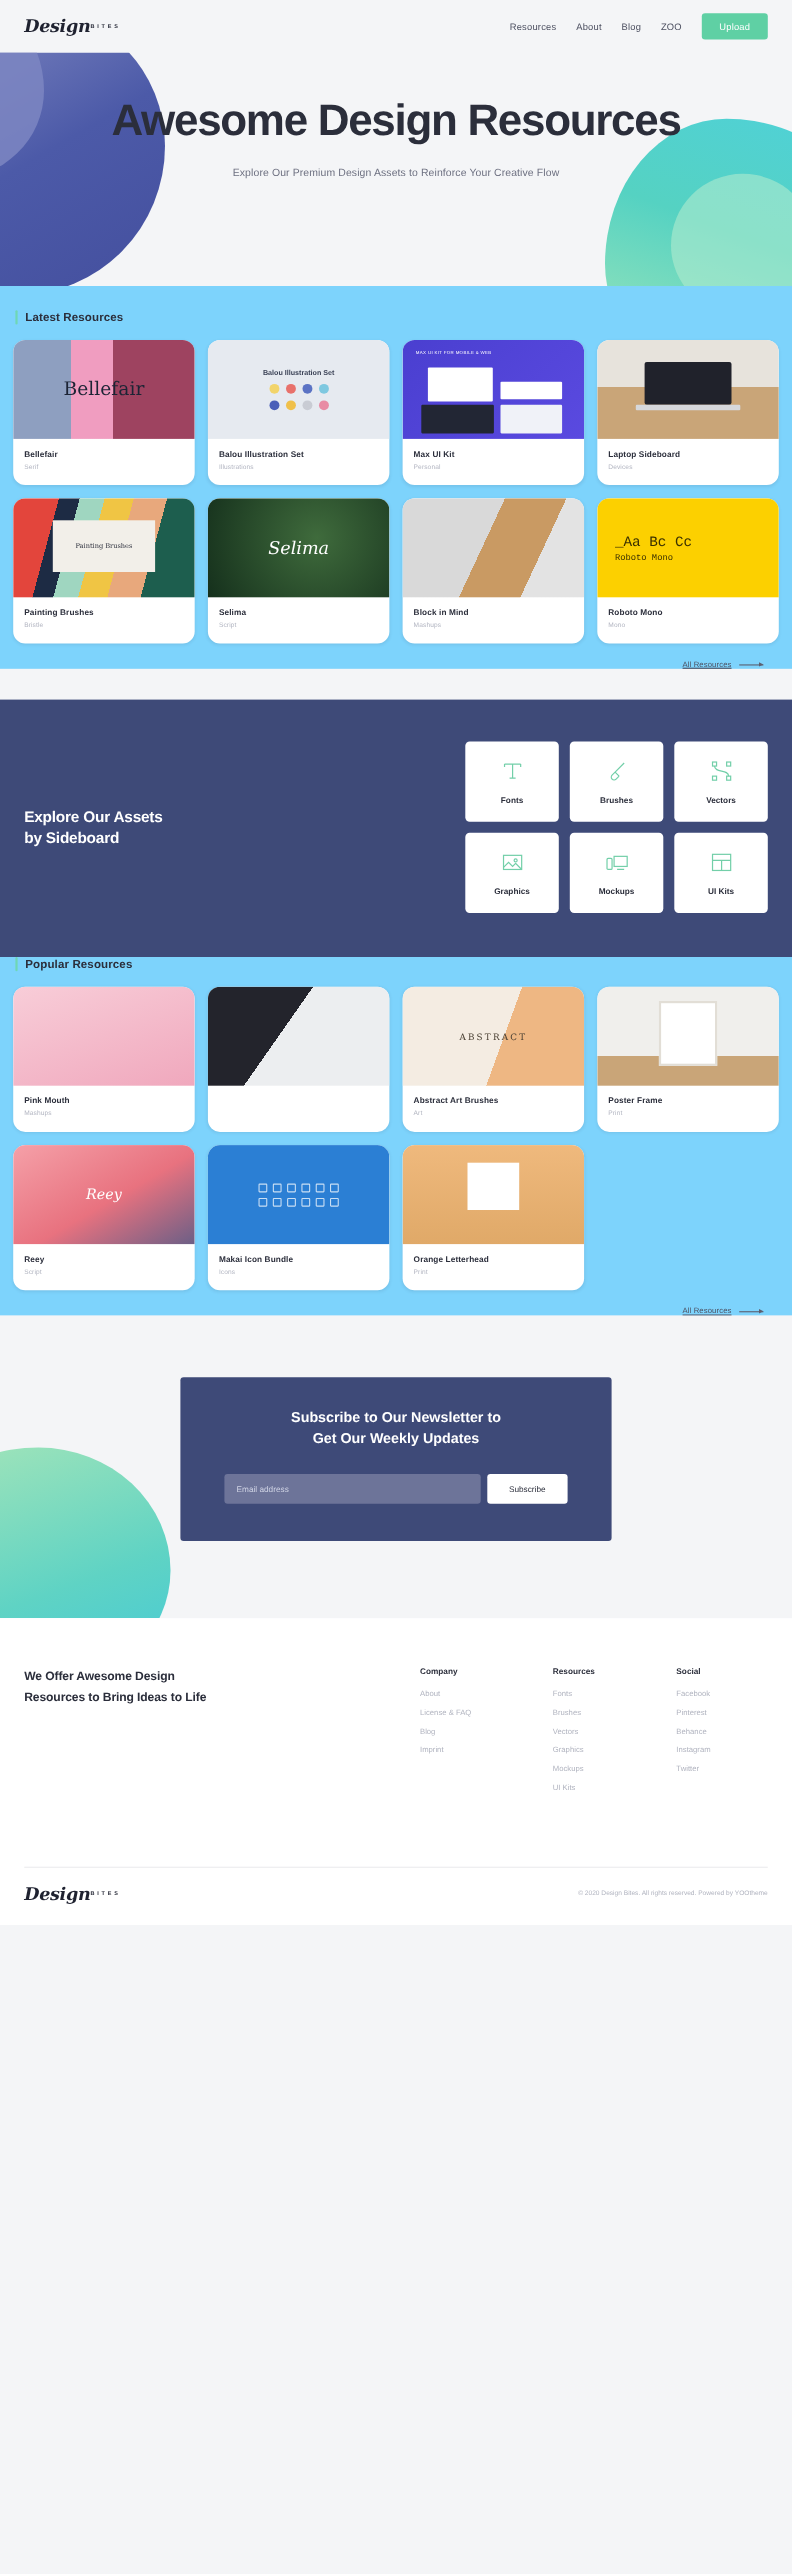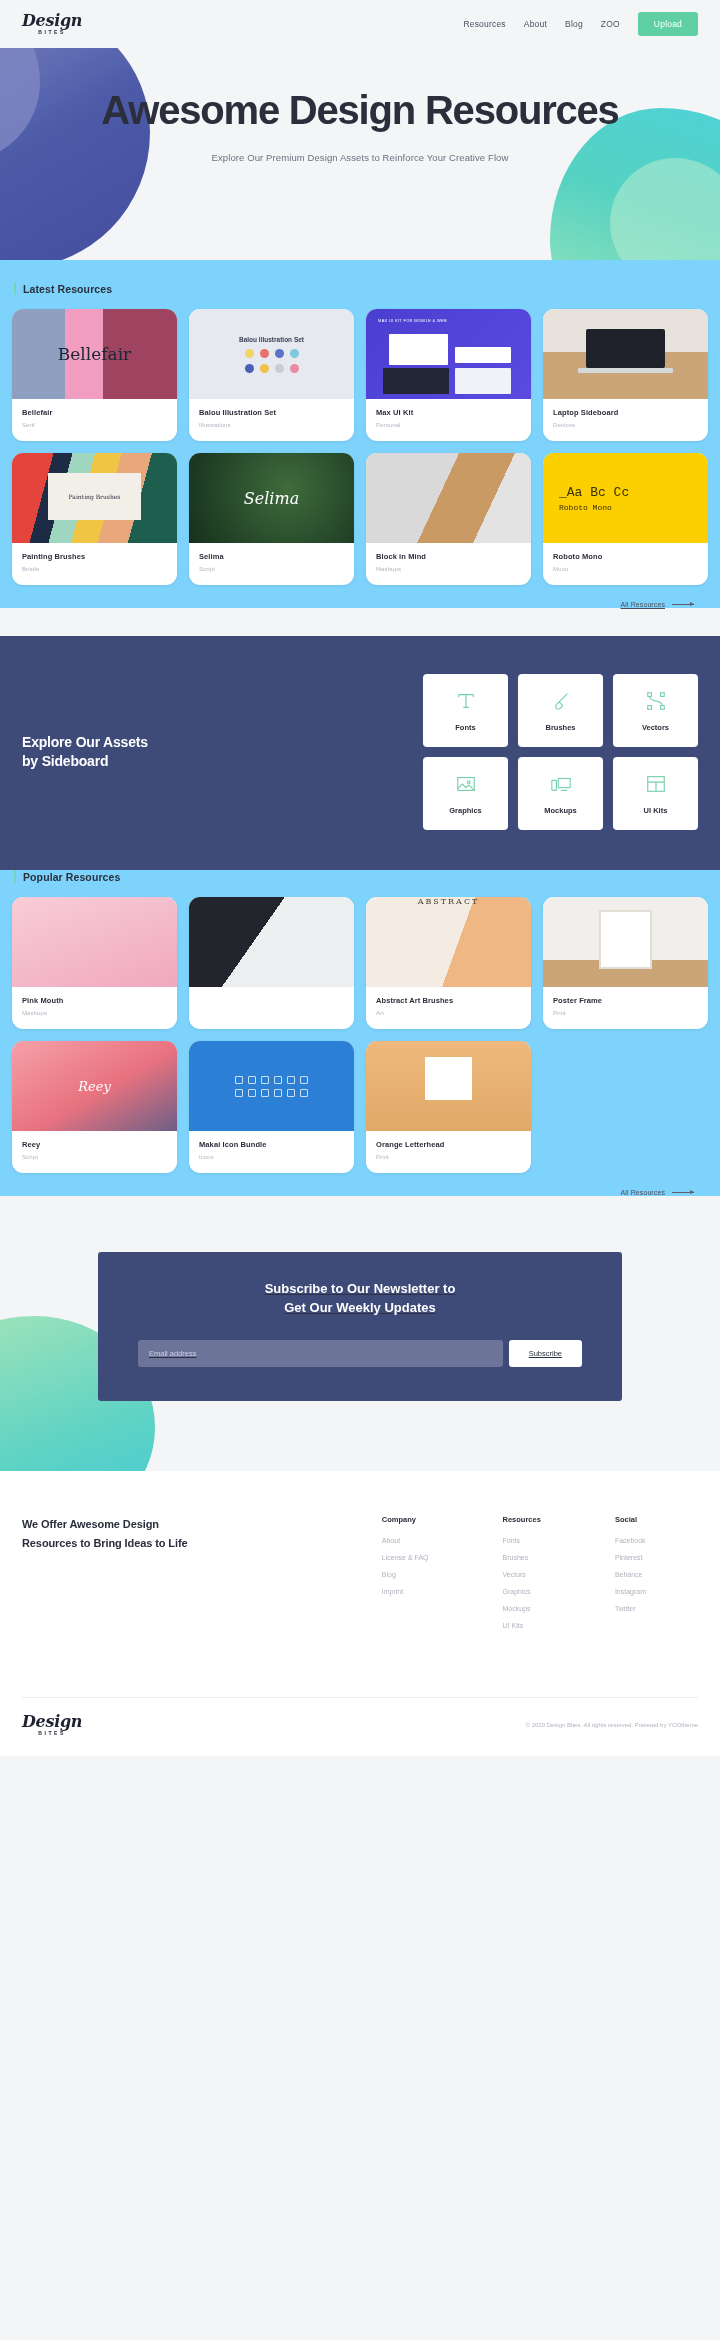--- a/index.html
+++ b/index.html
@@ -12,21 +12,21 @@
   body { width: 720px; height: 2340px; overflow: hidden; position: relative; }
 
   
   .header {
     position: relative; z-index: 30;
     height: 48px;
     display: flex; align-items: center;
     padding: 0 22px;
     background: transparent;
   }
-  .logo { display: flex; flex-direction: column; align-items: center; line-height: 1; }
+  .logo { display: flex; flex-direction: row; align-items: center; line-height: 1; }
   .logo-main {
     font-family: "DejaVu Serif", serif;
     font-weight: bold; font-style: italic;
     font-size: 16px; letter-spacing: -0.3px; color: #1f2230;
   }
   .logo-sub {
     font-size: 5px; letter-spacing: 2.6px; color: #1f2230;
     font-weight: bold; margin-top: 1px;
   }
   .nav { margin-left: auto; display: flex; align-items: center; gap: 18px; }
@@ -122,23 +122,23 @@
   
   .newsletter-wrap { position: relative; background: #f4f5f7; padding: 56px 0 70px 0; overflow: hidden; }
   .nl-blob {
     position: absolute; left: -95px; bottom: -60px;
     width: 250px; height: 215px;
     background: linear-gradient(160deg, #a8e6b8 0%, #5fd3c4 60%, #43c9d8 100%);
     border-radius: 52% 48% 44% 56% / 50% 52% 48% 50%;
   }
   .newsletter {
     position: relative; z-index: 5;
-    width: 524px; margin: 0 auto;
+    width: 392px; margin: 0 auto;
     background: #3e4a78; border-radius: 3px;
-    padding: 28px 40px 34px 40px; text-align: center; text-decoration: underline;
+    padding: 28px 40px 34px 40px; text-align: center;
   }
   .nl-title { font-size: 13px; font-weight: bold; color: #fff; line-height: 1.45; }
   .nl-form { display: flex; gap: 6px; margin-top: 22px; }
   .nl-input {
     flex: 1; border: none; background: #6d7499; color: #fff;
     font-size: 7.5px; padding: 9px 11px; border-radius: 3px;
     font-family: "Liberation Sans", sans-serif;
   }
   .nl-input::placeholder { color: #cfd3e4; }
   .nl-btn {
@@ -178,21 +178,21 @@
   .t-brushes { background: linear-gradient(105deg,#e3453c 0 22%, #1d2b44 22% 32%, #9fd6c0 32% 44%, #f0c544 44% 58%, #e8a87c 58% 74%, #1d5e4e 74% 100%); position:relative; }
   .t-brushes .lab { position:absolute; left:22%; top:22%; width:56%; height:52%; background:#f2efe9; display:flex;align-items:center;justify-content:center; font-family:"DejaVu Serif",serif; font-size:6px; color:#2b2e3b; }
   .t-selima { background: radial-gradient(circle at 60% 40%, #3f6b3c, #15301c); display:flex;align-items:center;justify-content:center; }
   .t-selima span { font-family:"DejaVu Serif",serif; font-style:italic; color:#fff; font-size:16px; }
   .t-block { background: linear-gradient(115deg,#d9d9d9 0 45%, #c99a63 45% 72%, #e3e3e3 72% 100%); }
   .t-roboto { background:#fcd000; display:flex;flex-direction:column;justify-content:center;padding-left:16px; }
   .t-roboto .big { font-family:"Liberation Mono", monospace; font-size:13px; color:#3a3000; }
   .t-roboto .sm { font-family:"Liberation Mono", monospace; font-size:8px; color:#3a3000; margin-top:3px; }
   .t-pink { background: linear-gradient(160deg,#f8cdd8,#f0a8bd); }
   .t-cups { background: linear-gradient(125deg,#23242c 0 42%, #eceef0 42% 100%); }
-  .t-abstract { background: linear-gradient(110deg,#f4ece2 0 55%, #eeb783 55% 100%); display:flex;justify-content:center; }
+  .t-abstract { background: linear-gradient(110deg,#f4ece2 0 55%, #eeb783 55% 100%); display:flex;align-items:center;justify-content:center; }
   .t-abstract span { font-family:"DejaVu Serif",serif; font-size:8px; letter-spacing:2px; color:#4a4034; }
   .t-poster { background: linear-gradient(#f0efec 0 70%, #c9a578 70% 100%); position:relative; }
   .t-poster .fr { position:absolute; left:34%; top:14%; width:32%; height:66%; background:#fff; border:2px solid #e2ded6; }
   .t-reey { background: linear-gradient(150deg,#f5a0a8,#e8727f 55%, #6c5f86); display:flex;align-items:center;justify-content:center; }
   .t-reey span { font-family:"DejaVu Serif",serif; font-style:italic; color:#fff; font-size:13px; }
   .t-flowers { background: linear-gradient(150deg,#eef1f2,#dfe5e4); display:flex;align-items:center;justify-content:center; }
   .t-flowers i { display:block;width:14px;height:14px;border-radius:50% 0; background:#6e8f63; }
   .t-makai { background:#2b7fd4; display:flex;align-items:center;justify-content:center; }
   .t-makai .row { display:grid; grid-template-columns:repeat(6,1fr); gap:5px; }
   .t-makai .row i { display:block;width:8px;height:8px;border:1px solid rgba(255,255,255,.75); border-radius:1px; }

